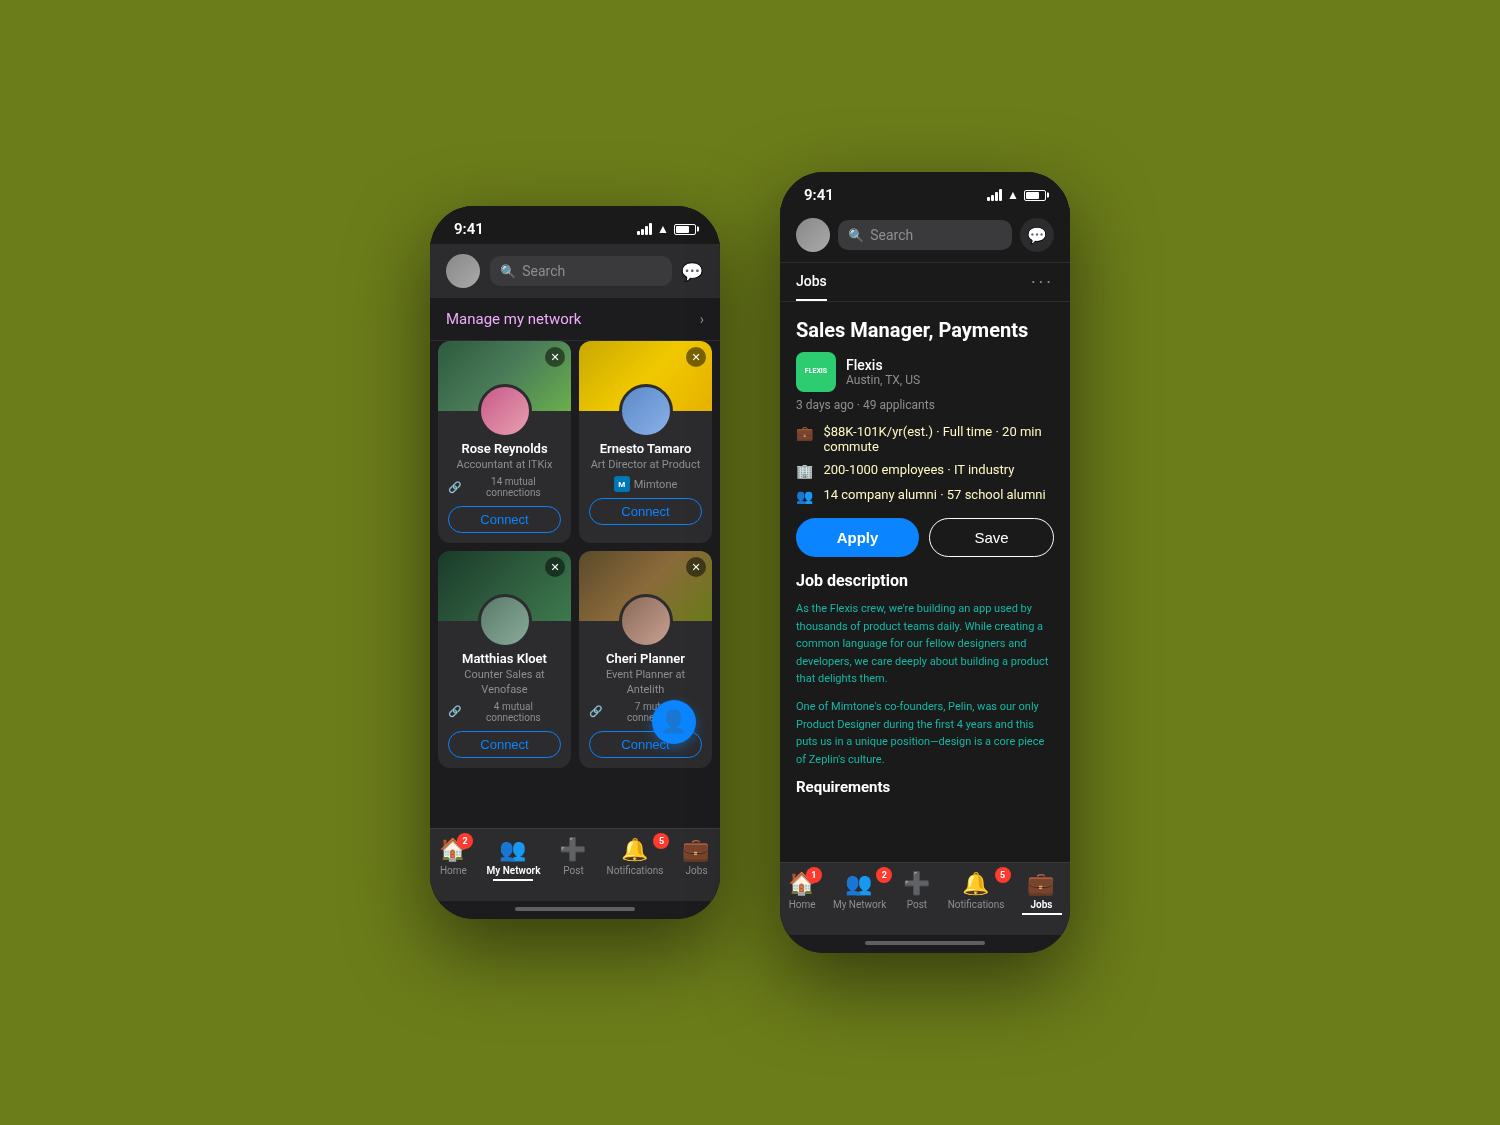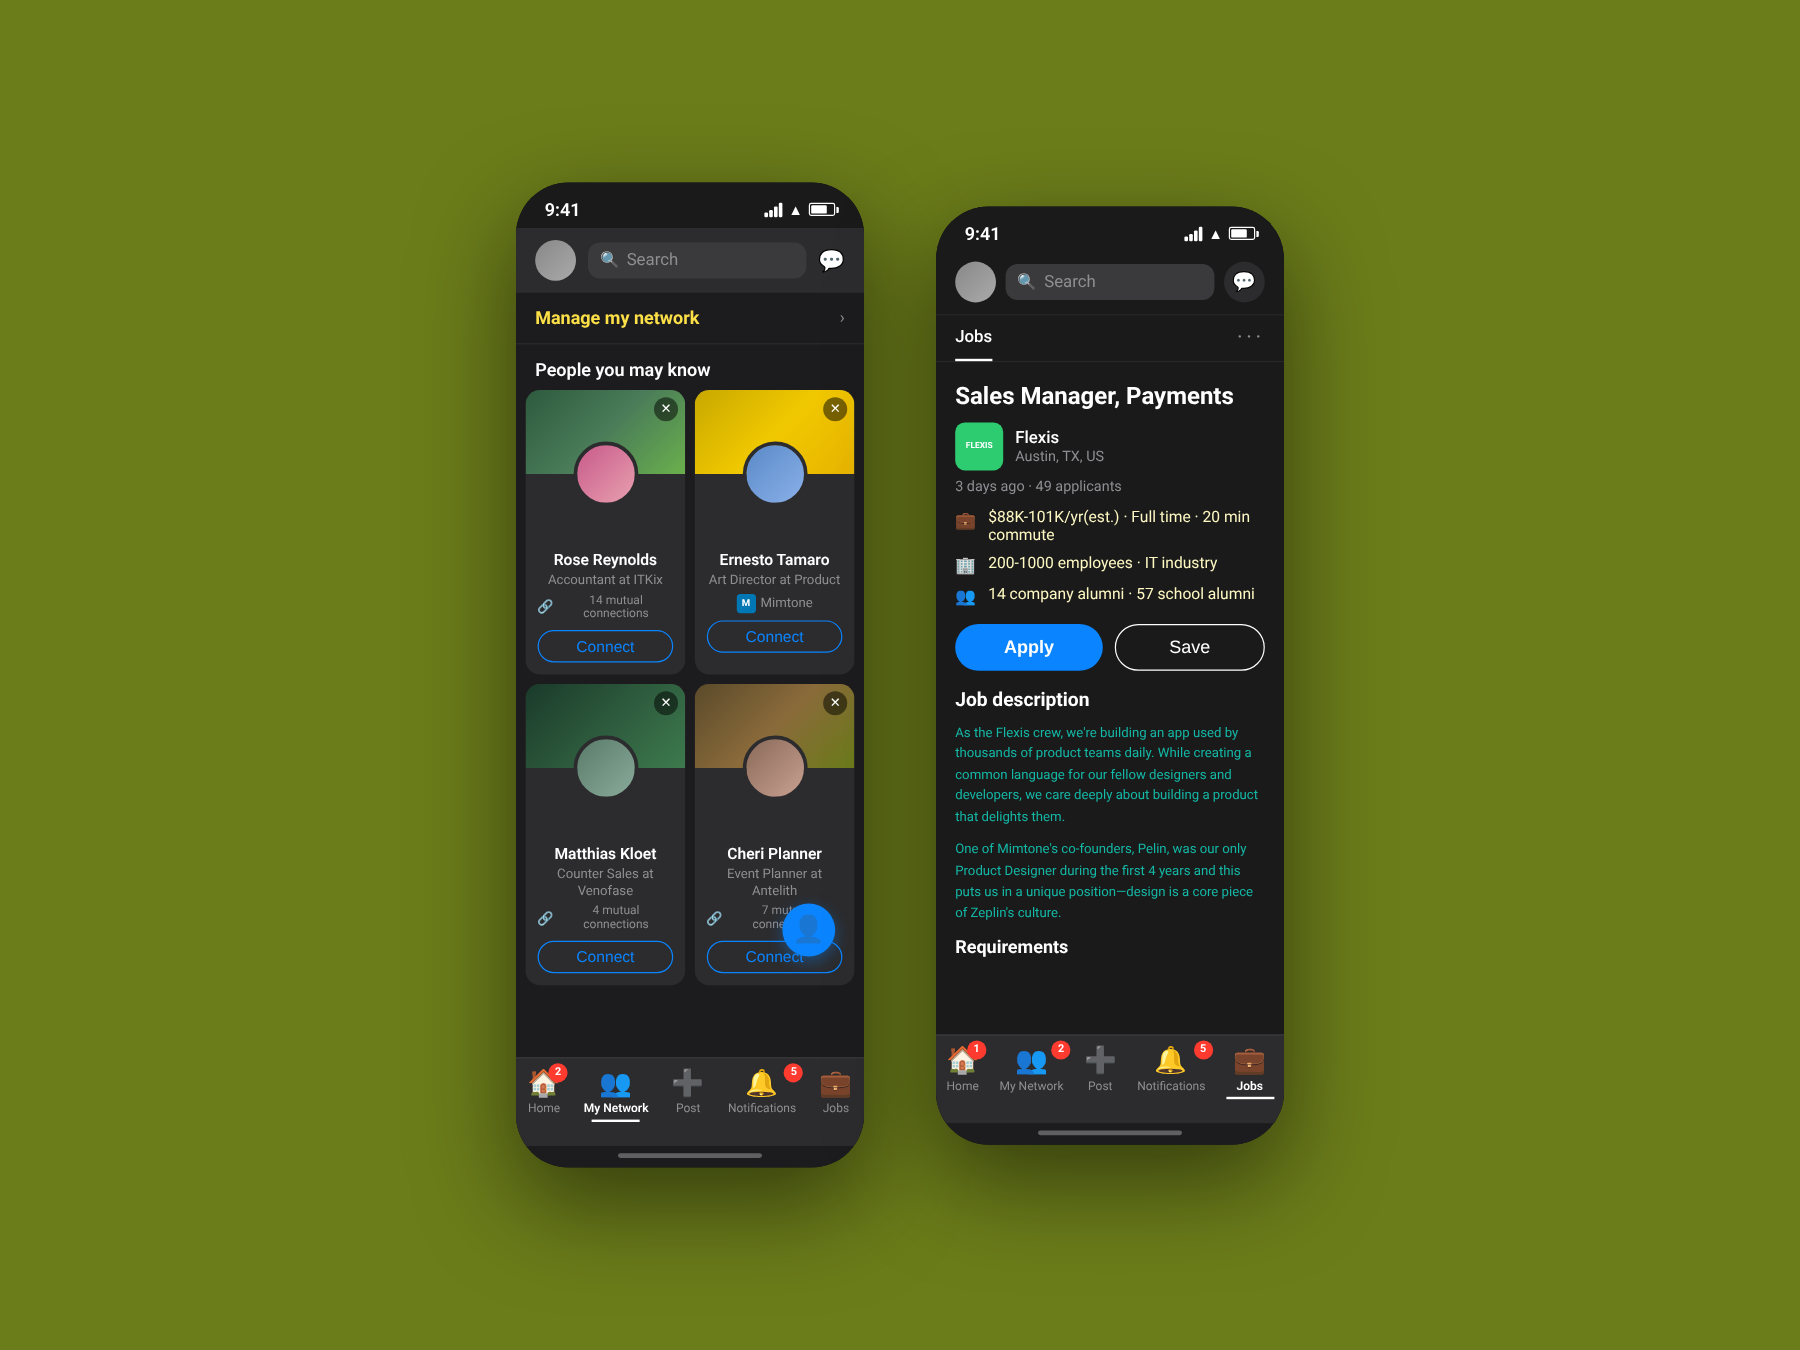--- a/index.html
+++ b/index.html
@@ -129,23 +129,23 @@
 
     
     .manage-network {
       padding: 12px 16px;
       display: flex;
       align-items: center;
       justify-content: space-between;
       border-bottom: 1px solid #2c2c2e;
     }
     .manage-network-text {
-      color: #fde047;
+      color: #f0abfc;
       font-size: 15px;
-      font-weight: 700;
+      font-weight: 400;
       text-align: center;
     }
     .chevron {
       color: #8e8e93;
       font-size: 14px;
     }
 
     .section-title {
       padding: 12px 16px 8px;
       color: #fff;
@@ -205,21 +205,20 @@
     }
     .card-body {
       padding: 30px 10px 10px;
       text-align: center;
     }
     .card-name {
       color: #fff;
       font-size: 13px;
       font-weight: 600;
       margin-bottom: 2px;
-      margin-top: 35px;
     }
     .card-title {
       color: #8e8e93;
       font-size: 11px;
       margin-bottom: 4px;
       line-height: 1.3;
     }
     .card-company-badge {
       display: flex;
       align-items: center;
@@ -541,21 +540,20 @@
         <span class="search-placeholder">Search</span>
       </div>
       <span class="message-icon">💬</span>
     </div>
 
     <div class="manage-network">
       <span class="manage-network-text">Manage my network</span>
       <span class="chevron">›</span>
     </div>
 
-    <div class="section-title">People you may know</div>
 
     <div class="people-grid">
 
       <div class="person-card">
         <div class="card-bg nature">
           <div class="card-dismiss">✕</div>
           <div class="card-avatar avatar-rose"></div>
         </div>
         <div class="card-body">
           <div class="card-name">Rose Reynolds</div>

